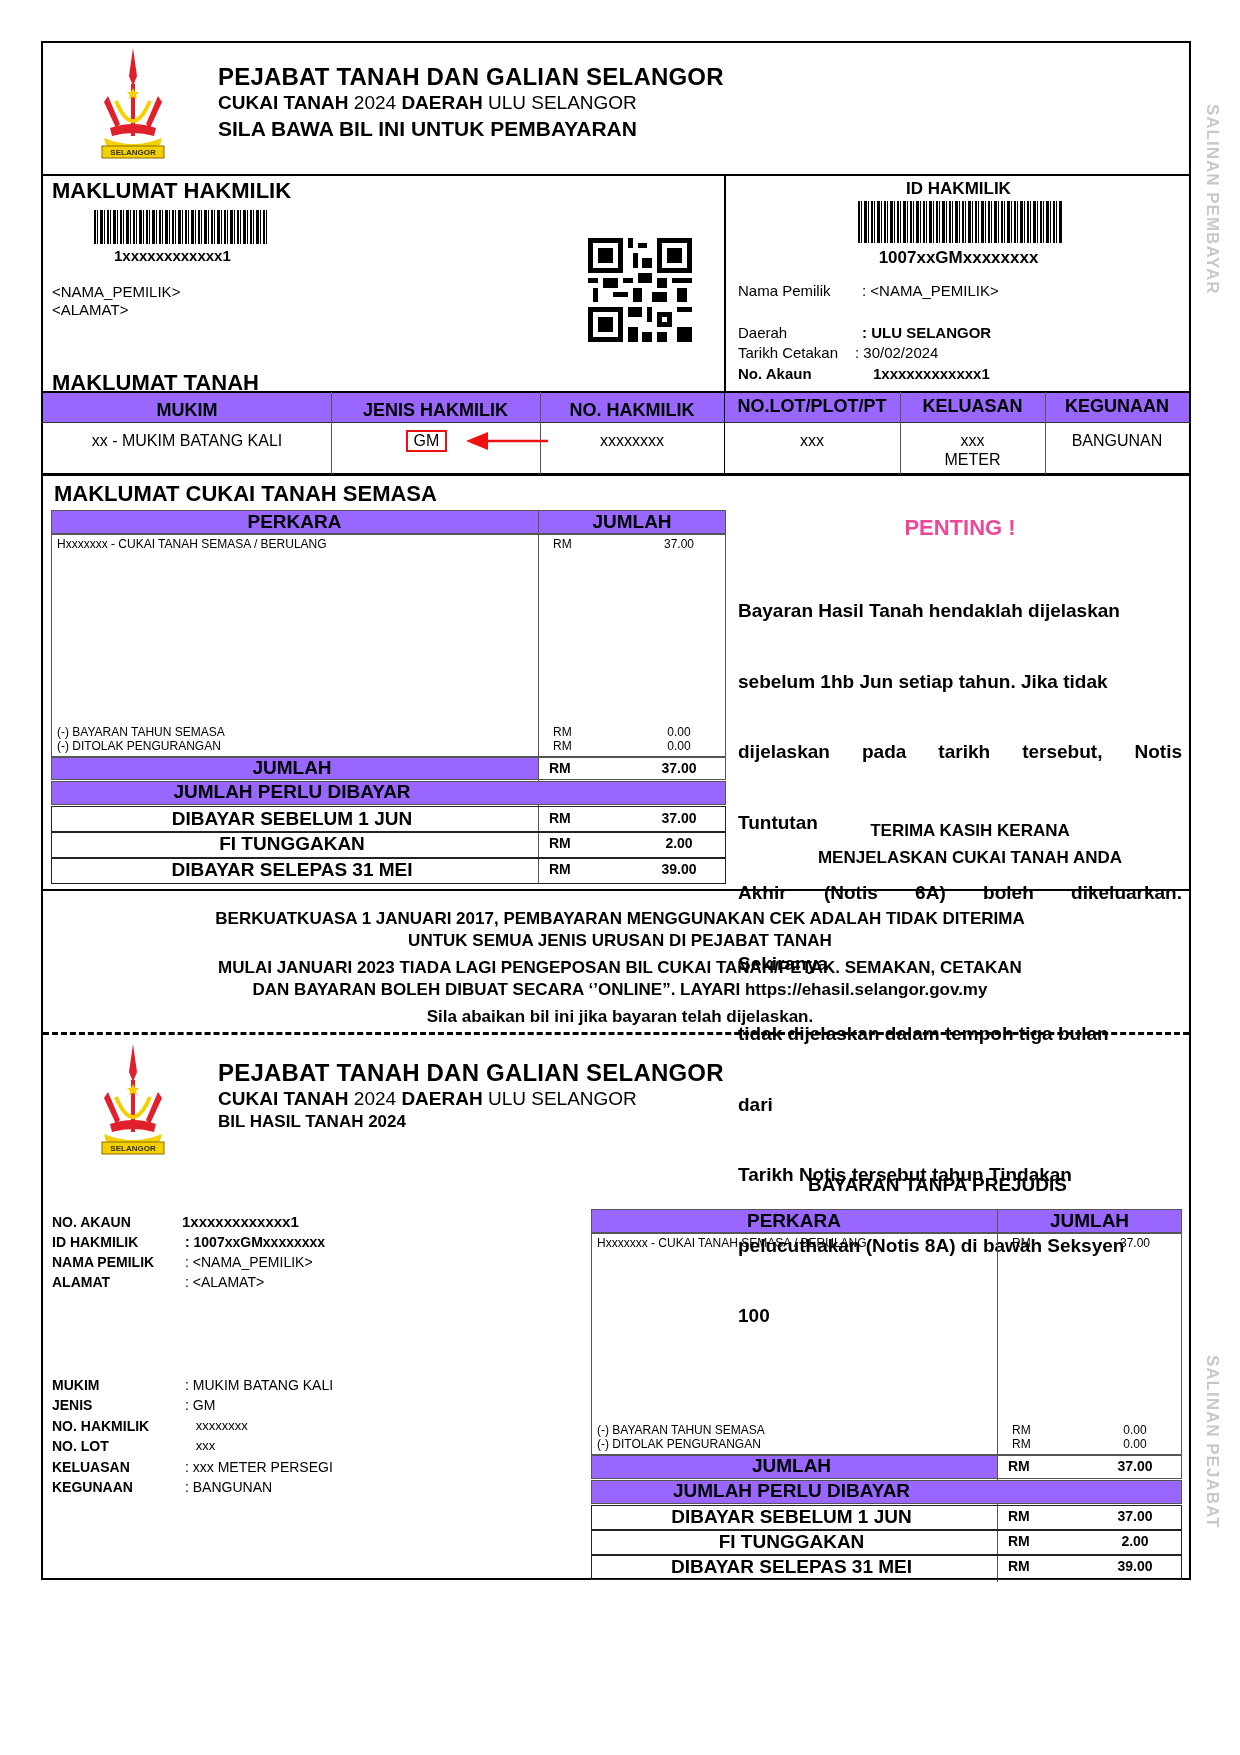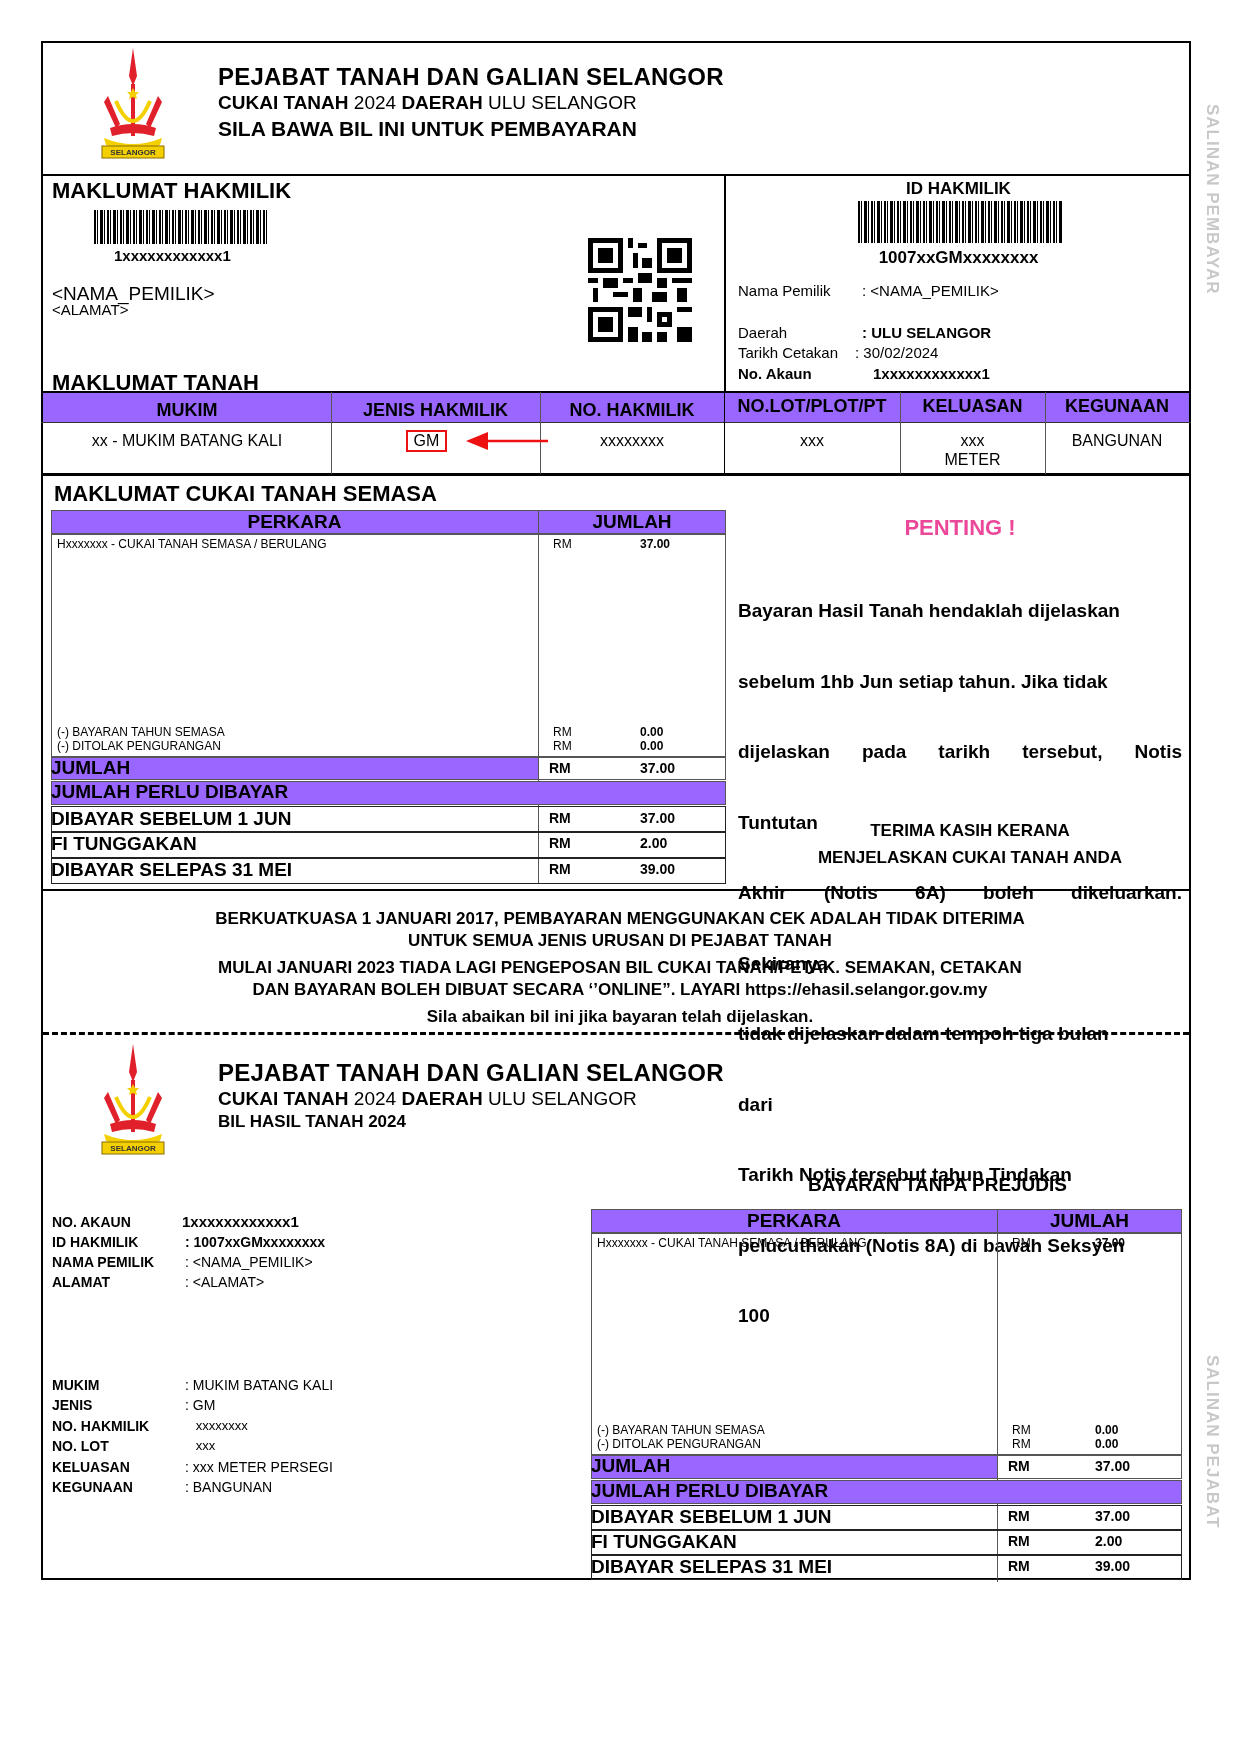--- a/index.html
+++ b/index.html
@@ -18,21 +18,21 @@
   .title3 { font-size:21px; font-weight:bold; }
   .sec-h { font-size:22px; font-weight:bold; }
   .barcode { position:absolute; height:34px;
     background: repeating-linear-gradient(90deg,#000 0 2px,#fff 2px 3px,#000 3px 4px,#fff 4px 6px,#000 6px 9px,#fff 9px 10px,#000 10px 11px,#fff 11px 13px); }
   .qr { position:absolute; width:104px; height:104px; }
   .tbl-cell { position:absolute; box-sizing:border-box; display:flex; align-items:center; justify-content:center; text-align:center; }
   .th { font-weight:bold; font-size:18px; }
   .td { font-size:16px; }
   .small { font-size:12px; }
   .rowbox { position:absolute; box-sizing:border-box; border:1.5px solid #222; }
-  .right { text-align:left;font-weight:bold; }
+  .right { text-align:center; }
   .vert { position:absolute; writing-mode:vertical-rl; color:#c8c8c8; font-weight:bold; font-size:17px; letter-spacing:1px; }
   .notice { position:absolute; left:60px; width:1120px; text-align:center; font-weight:bold; font-size:17px; line-height:22px; }
   .kv-label { position:absolute; font-weight:bold; font-size:14px; }
   .kv-val { position:absolute; font-size:14px; }
 </style>
 </head>
 <body>
 
 <div class="page-border"></div>
 
@@ -58,21 +58,21 @@
 </div>
 <div class="abs title3" style="left:218px; top:117px;">SILA BAWA BIL INI UNTUK PEMBAYARAN</div>
 
 <div class="hline" style="left:41px; top:174px; width:1150px;"></div>
 
 <div class="vline" style="left:724px; top:174px; height:218px;"></div>
 
 <div class="abs sec-h" style="left:52px; top:178px;">MAKLUMAT HAKMILIK</div>
 <div class="barcode" style="left:94px; top:210px; width:174px;"></div>
 <div class="abs b" style="left:114px; top:247px; font-size:15px;">1xxxxxxxxxxxx1</div>
-<div class="abs" style="left:52px; top:283px; font-size:19px;">&lt;NAMA_PEMILIK&gt;</div>
+<div class="abs" style="left:52px; top:283px; font-size:15px;">&lt;NAMA_PEMILIK&gt;</div>
 <div class="abs" style="left:52px; top:301px; font-size:15px;">&lt;ALAMAT&gt;</div>
 
 <svg class="qr" style="left:588px; top:238px;" viewBox="0 0 21 21" shape-rendering="crispEdges">
   <rect x="0" y="0" width="7" height="7" fill="#000"></rect>
     <rect x="1" y="1" width="5" height="5" fill="#fff"></rect>
     <rect x="2" y="2" width="3" height="3" fill="#000"></rect>
   <rect x="14" y="0" width="7" height="7" fill="#000"></rect>
     <rect x="15" y="1" width="5" height="5" fill="#fff"></rect>
     <rect x="16" y="2" width="3" height="3" fill="#000"></rect>
   <rect x="0" y="14" width="7" height="7" fill="#000"></rect>

